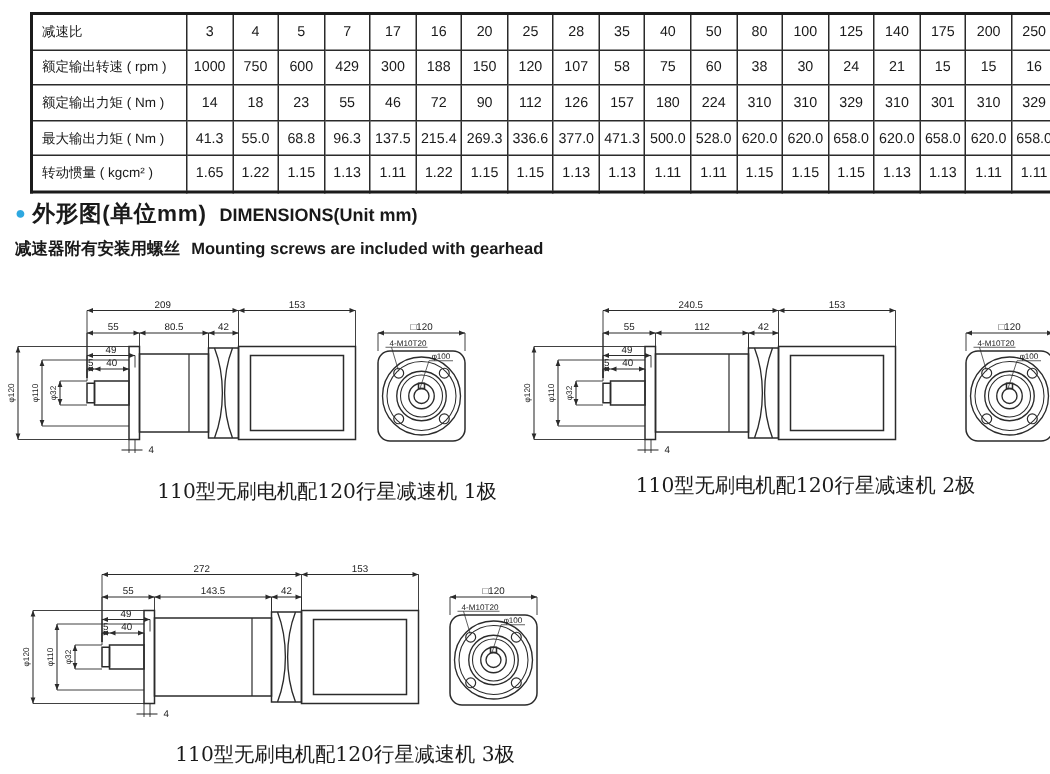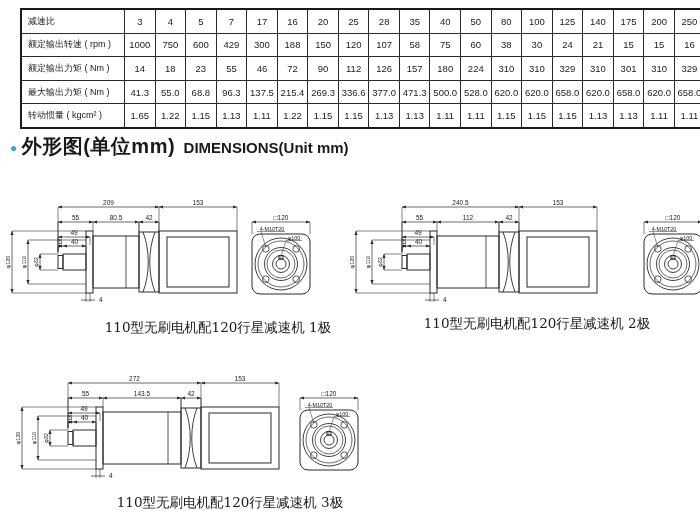--- a/index.html
+++ b/index.html
@@ -7,22 +7,22 @@
         font-family:"Liberation Sans",sans-serif;color:#1a1a1a;}
   
   #spec-wrap{position:absolute;left:8px;top:8px;width:686px;padding-left:12px;}
   table.spec{border-collapse:collapse;table-layout:fixed;width:686px;border:2px solid #1b1b1b;}
   table.spec td{border:1px solid #2a2a2a;height:22.6px;text-align:center;
                 font-size:9.5px;padding:0;white-space:nowrap;overflow:hidden;}
   table.spec td.lbl{text-align:left;padding-left:6px;font-size:9px;width:96px;}
   
   #sec-head{position:absolute;left:10px;top:133px;white-space:nowrap;}
   #sec-head .bullet{font-size:12px;vertical-align:1px;}
-  #sec-head .zh{font-size:20px;font-weight:bold;letter-spacing:0.5px;}
-  #sec-head .en{font-size:15px;font-weight:bold;margin-left:4px;}
+  #sec-head .zh{font-size:15px;font-weight:bold;letter-spacing:0.5px;}
+  #sec-head .en{font-size:12px;font-weight:bold;margin-left:4px;}
   #sec-note{position:absolute;left:10px;top:156px;white-space:nowrap;}
   #sec-note .zh{font-size:11px;font-weight:bold;}
   #sec-note .en{font-size:11px;font-weight:bold;margin-left:3px;}
   #drawing-svg{position:absolute;left:0;top:156px;}
   svg text{font-family:"Liberation Sans",sans-serif;fill:#1a1a1a;}
   svg text.cap{font-family:"DejaVu Serif",serif;font-size:13.5px;}
 </style>
 </head>
 <body>
 
@@ -142,20 +142,24 @@
             <td>1.11</td>
           </tr>
         </tbody>
       </table>
   </div>
 
   <div id="sec-head">
     <span class="bullet" style="color: rgb(46, 168, 224);">●</span>
     <span class="zh">外形图(单位mm)</span>
     <span class="en">DIMENSIONS(Unit mm)</span>
+  </div>
+  <div id="sec-note">
+    <span class="zh">减速器附有安装用螺丝</span>
+    <span class="en">Mounting screws are included with gearhead</span>
   </div>
 
   <svg id="drawing-svg" width="700" height="360" viewBox="0 0 700 360">
       <g>
         <rect x="58" y="99.5" width="5" height="13" rx="0" stroke="#2b2b2b" stroke-width="1" fill="none"></rect>
         <rect x="63" y="98" width="23" height="16" rx="0" stroke="#2b2b2b" stroke-width="1" fill="none"></rect>
         <rect x="86" y="75" width="7" height="62" rx="0" stroke="#2b2b2b" stroke-width="1" fill="none"></rect>
         <rect x="93" y="80" width="46" height="52" rx="0" stroke="#2b2b2b" stroke-width="1" fill="none"></rect>
         <line x1="126" y1="80" x2="126" y2="132" stroke="#2b2b2b" stroke-width="0.8" fill="none"></line>
         <rect x="139" y="76" width="20" height="60" rx="0" stroke="#2b2b2b" stroke-width="1" fill="none"></rect>

